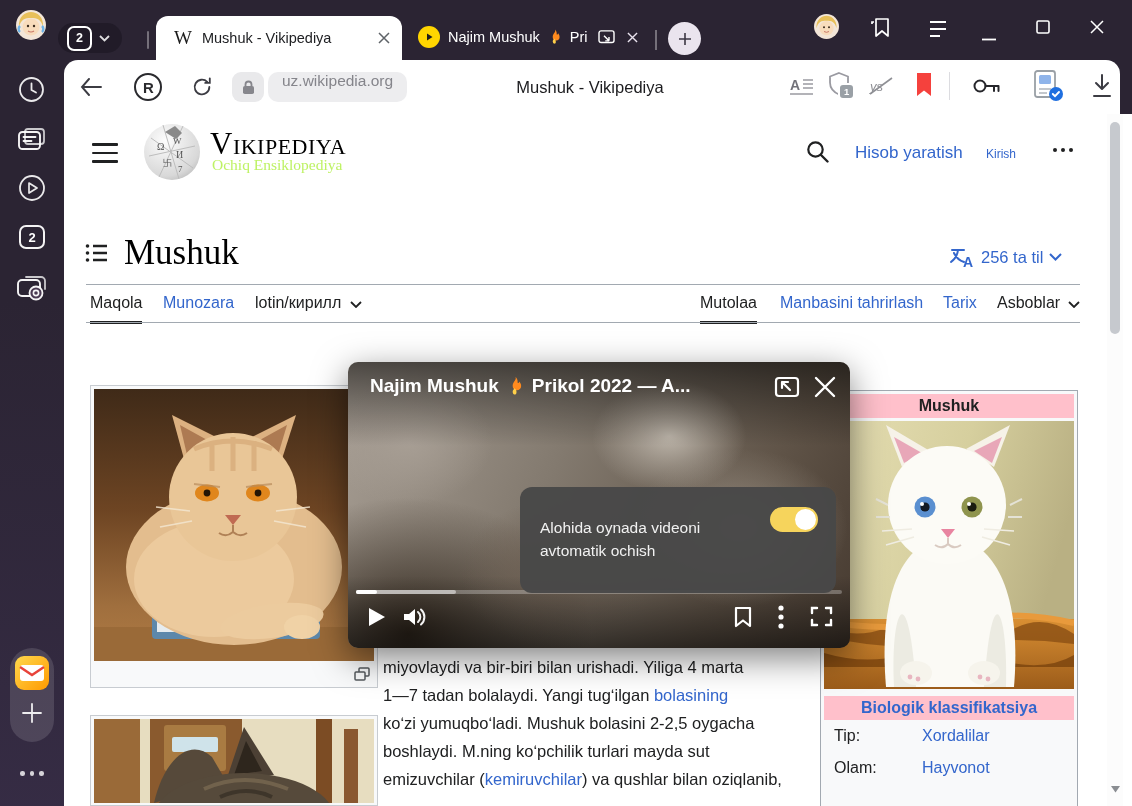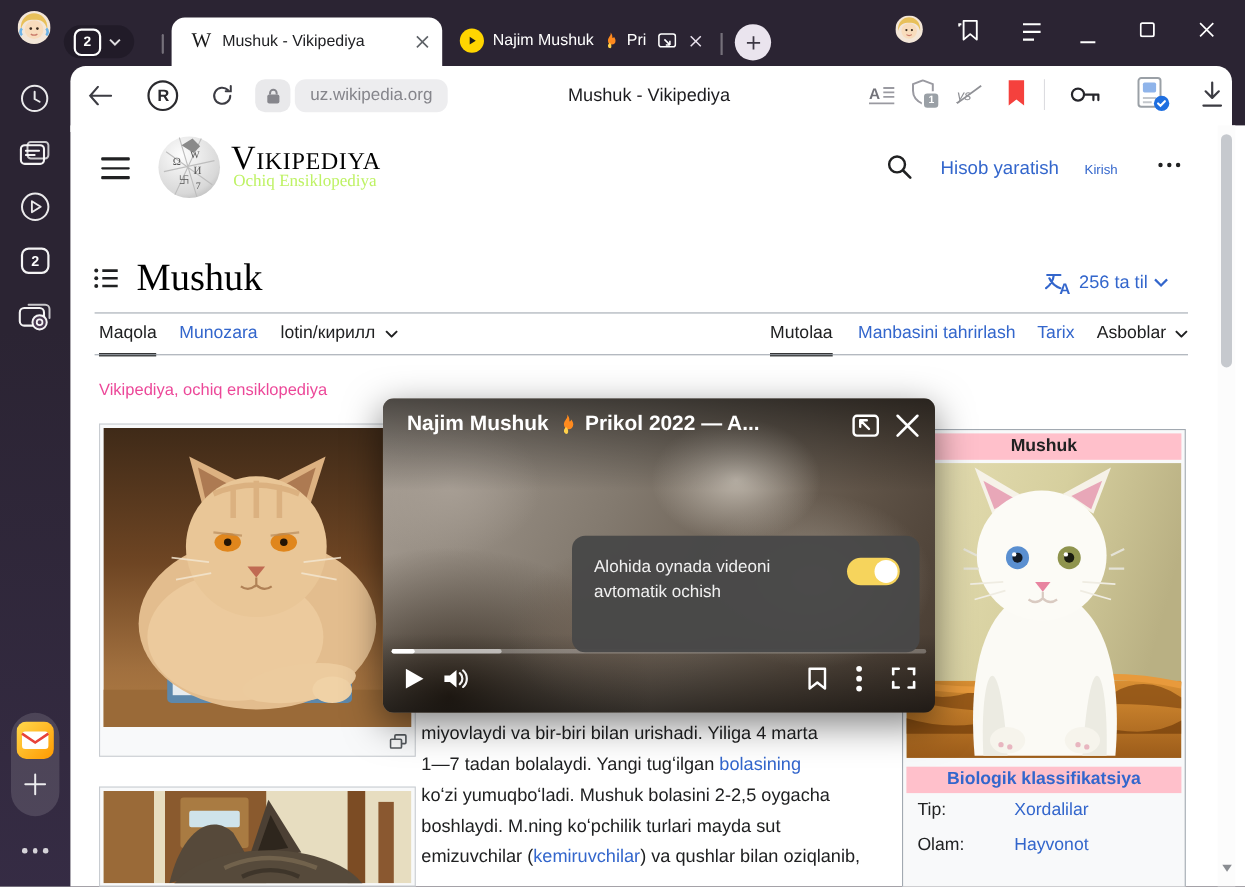--- a/index.html
+++ b/index.html
@@ -30,21 +30,21 @@
   .tab2{left:408px;top:16px;width:242px;height:42px;display:flex;align-items:center;gap:8px;
      padding:0 4px 0 10px;box-sizing:border-box;color:#fff}
   .playbadge{width:22px;height:22px;border-radius:50%;background:#ffd500;display:flex;align-items:center;justify-content:center}
   .tab2 .ttl{font-size:14.5px;white-space:nowrap}
   .newtab{left:668px;top:22px;width:33px;height:33px;border-radius:50%;background:#eae4ee;
      display:flex;align-items:center;justify-content:center}
   
   .urlchip-lock{left:232px;top:72px;width:32px;height:30px;border-radius:9px;background:#e9e9eb;
      display:flex;align-items:center;justify-content:center}
   .urlchip{left:268px;top:72px;height:30px;border-radius:10px;background:#ededef;color:#85858b;
-     font-size:15.5px;display:flex;align-items:center;padding:0 14px}
+     font-size:15.5px;display:flex;align-items:flex-start;padding:0 14px}
   .pagetitle{left:400px;top:72px;width:380px;height:30px;display:flex;align-items:center;justify-content:center;
      color:#1c1c1f;font-size:16.5px}
   .tb-divider{left:949px;top:72px;width:1px;height:28px;background:#dcdce0}
   .badge{position:absolute;background:#9aa0a6;color:#fff;font-size:9.5px;font-weight:bold;
      border-radius:5px;padding:1px 4px;border:2px solid #fff}
   
   .sb-bottom{left:10px;top:648px;width:44px;height:94px;border-radius:22px;background:rgba(255,255,255,.13)}
   .sb-dots{left:20px;top:771px;display:flex;gap:5px}
   .sb-dots i{width:4.5px;height:4.5px;border-radius:50%;background:rgba(255,255,255,.8)}
   
@@ -78,21 +78,21 @@
   .pip-title{position:absolute;left:22px;top:13px;color:#fff;font-weight:bold;font-size:19px;
       display:flex;align-items:center;gap:8px;white-space:nowrap}
   .pip-bottom{position:absolute;left:0;bottom:0;right:0;height:72px;
       background:linear-gradient(0deg,rgba(0,0,0,.55),rgba(0,0,0,0))}
   .prog{position:absolute;left:8px;right:8px;top:228px;height:4px;border-radius:2px;background:rgba(255,255,255,.28)}
   .prog .buf{position:absolute;left:0;top:0;height:4px;width:100px;border-radius:2px;background:rgba(255,255,255,.5)}
   .prog .played{position:absolute;left:0;top:0;height:4px;width:21px;border-radius:2px;background:#fff}
   .pip-time{position:absolute;left:0;top:240px;width:100%;text-align:center;color:rgba(255,255,255,.95);
       font-size:16.5px;letter-spacing:.4px}
   .pip-popup{position:absolute;left:172px;top:125px;width:316px;height:106px;border-radius:12px;
-      background:rgba(72,72,72,.96);color:#f1f1f1;box-sizing:border-box;padding:17px 20px}
+      background:rgba(72,72,72,.96);color:#f1f1f1;box-sizing:border-box;padding:29px 20px}
   .toggle{position:absolute;right:18px;top:20px;width:48px;height:25px;border-radius:13px;background:#f6d45c}
   .toggle .knob{position:absolute;right:2px;top:2px;width:21px;height:21px;border-radius:50%;background:#fff}
   .tezrow{position:absolute;left:20px;right:18px;top:70px;display:flex;justify-content:space-between;
       align-items:center;font-size:16.5px}
   
   .sbar{left:1107px;top:114px;width:16px;height:692px;background:#fcfcfc}
   .sbar .thumb{position:absolute;left:3px;top:8px;width:10px;height:212px;border-radius:6px;background:#c6c9ce}
 </style>
 </head>
 <body>
@@ -405,21 +405,21 @@
   <span class="abs navtab bluelink" style="left:690px;top:0">Manbasini tahrirlash</span>
   <span class="abs navtab bluelink" style="left:853px;top:0">Tarix</span>
   <span class="abs navtab" style="left:907px;top:0;color:#202122">
     <span>Asboblar</span>
     <svg width="12" height="7" viewBox="0 0 12 7" style="margin-left:3px">
       <path d="M1 1l5 5 5-5" stroke="#202122" stroke-width="1.8" fill="none"></path>
       </svg>
   </span>
 </div>
 <div class="abs wrule" style="left:86px;top:322px;width:994px"></div>
-<div class="abs" style="left:90px;top:346px;font-size:15px;color:#ec4899">Vikipediya, ochiq ensiklopediya</div>
+<div class="abs" style="left:90px;top:346px;font-size:20px;color:#ffffff">Vikipediya, ochiq ensiklopediya</div>
 
 <div class="abs thumbframe" style="left:90px;top:385px;width:288px;height:303px">
   <svg width="280" height="272" viewBox="0 0 280 272">
     <defs>
       <linearGradient id="bg1" x1="0" y1="0" x2="0" y2="1">
         <stop offset="0" stop-color="#3f2a18"></stop>
           <stop offset=".45" stop-color="#6e4523"></stop>
           <stop offset=".8" stop-color="#a06f3e"></stop>
           <stop offset="1" stop-color="#b07c44"></stop>
         </linearGradient>

